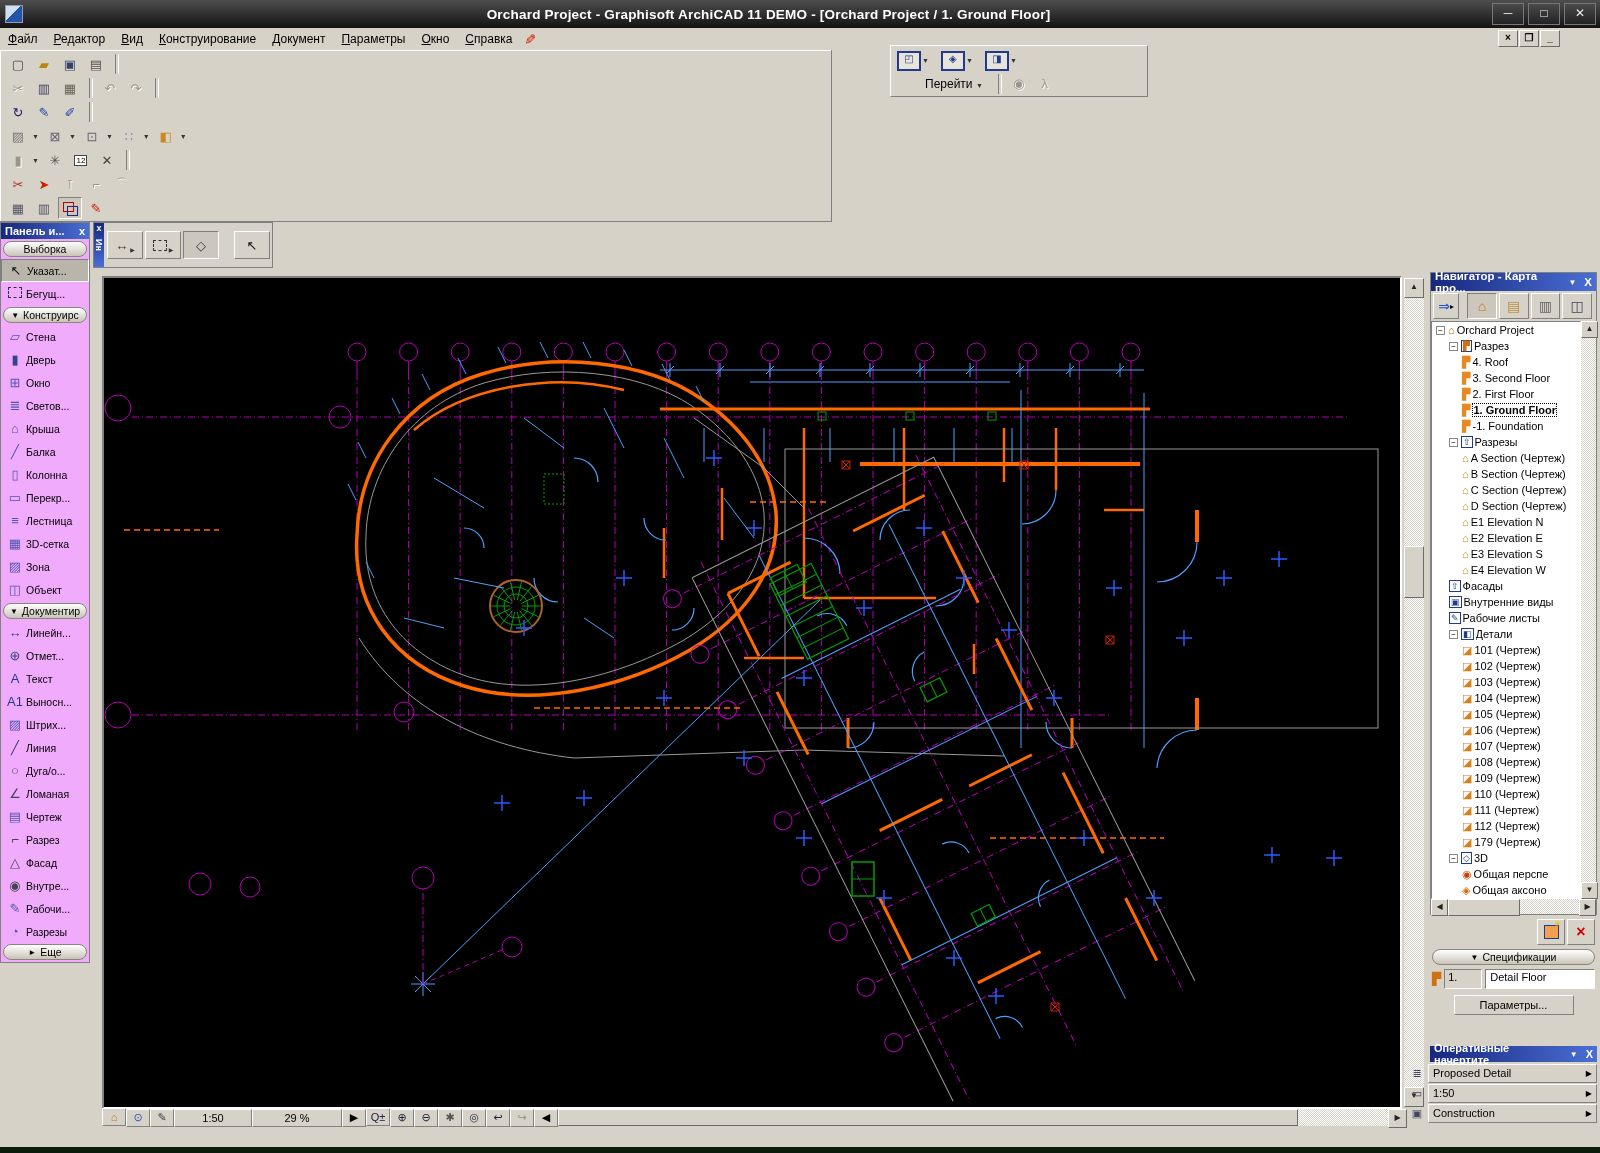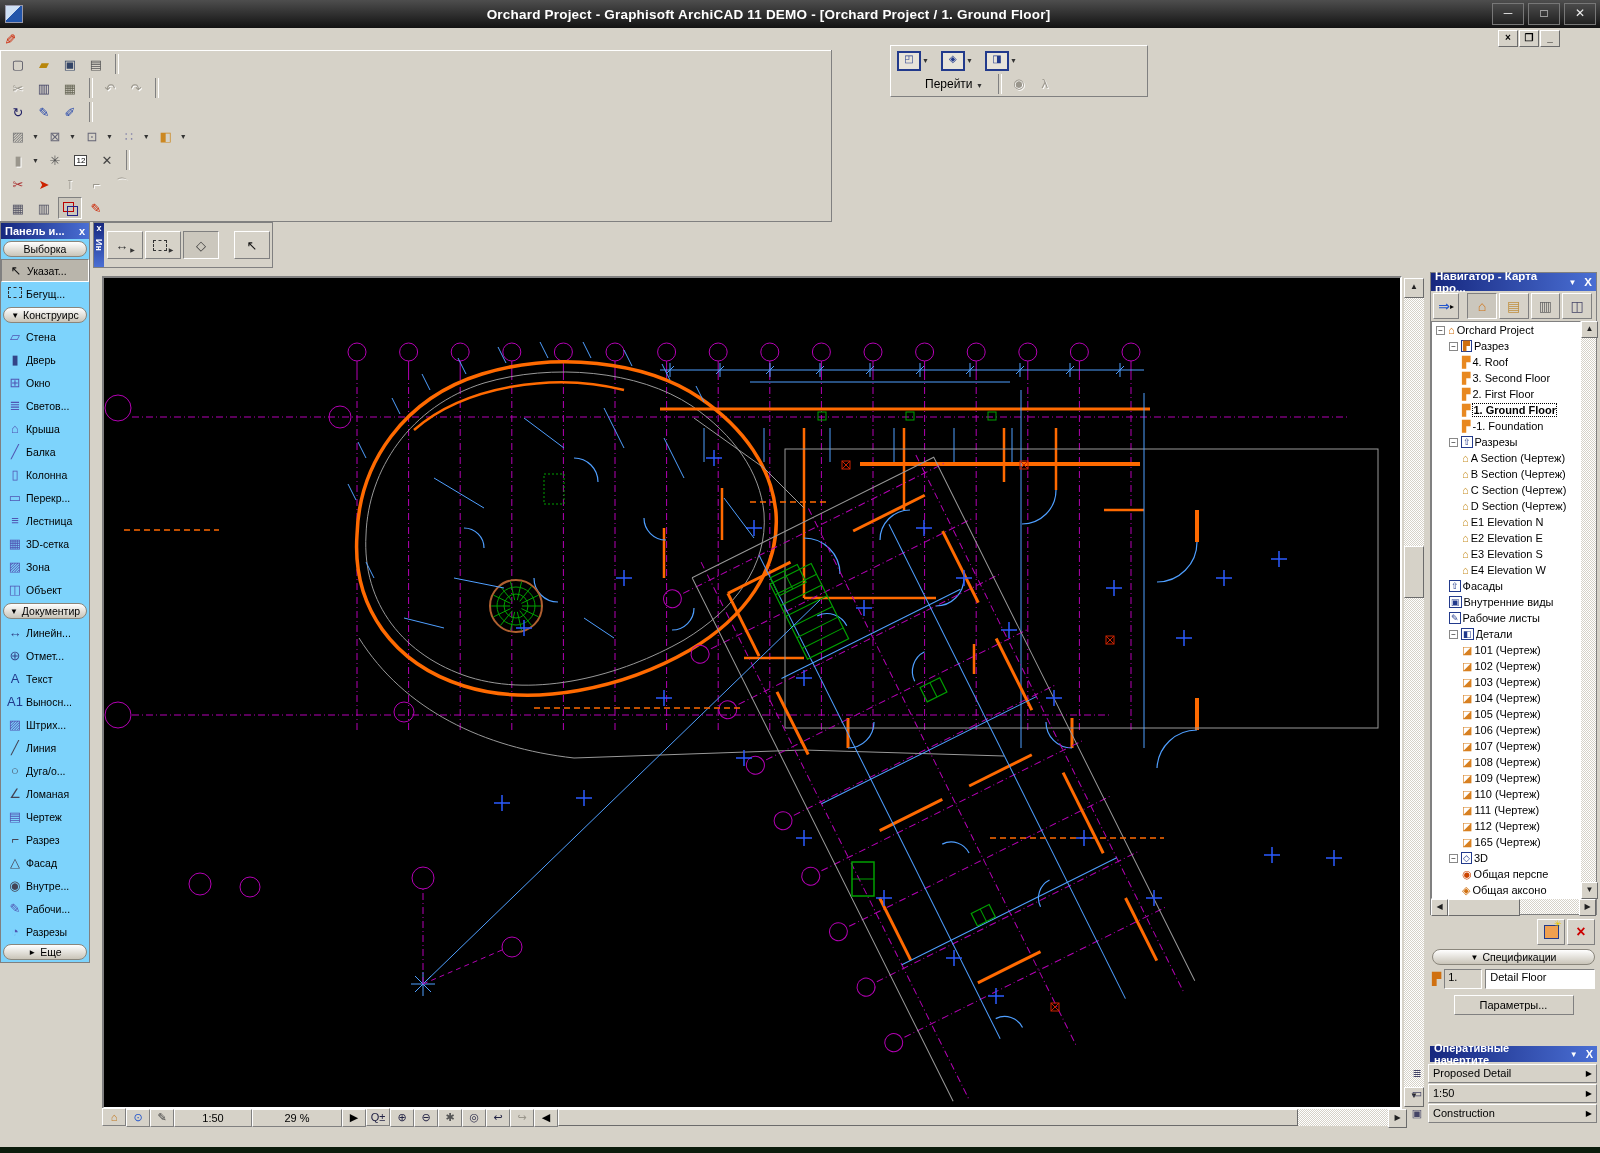--- a/index.html
+++ b/index.html
@@ -48,21 +48,21 @@
   .bluebar{background:linear-gradient(90deg,#16277e,#4a6fd4);color:#fff;font-weight:bold;
     display:flex;align-items:center;font-size:11.5px;}
   .bluebar .bb-x,.bluebar .bb-v{margin-left:auto;font-weight:bold;padding:0 4px;}
   .bluebar .bb-v{margin-left:auto}
   .pill{background:linear-gradient(#ffffff,#c9c4b8);border:1px solid #8a867c;border-radius:8px;
     text-align:center;font-size:10.5px;height:14px;line-height:13px;margin:2px 2px;
     display:flex;align-items:center;justify-content:center;gap:4px;}
   .raised{border:1px solid;border-color:#fff #808080 #808080 #fff;}
   .sunken{border:1px solid;border-color:#808080 #fff #fff #808080;}
   
-  #palette{position:absolute;left:0;top:222px;width:90px;height:741px;background:#7dd3fc;
+  #palette{position:absolute;left:0;top:222px;width:90px;height:741px;background:#f0abfc;
     border:1px solid #808080;box-sizing:border-box;display:flex;flex-direction:column;}
   #palette-title{height:16px;padding-left:4px;font-size:11px;}
   #palette-body{flex:1;overflow:hidden;}
   .pal-item{display:flex;align-items:center;height:23px;padding-left:3px;font-size:10.5px;}
   .pal-item.sel{background:#b9b5ab;border:1px solid;border-color:#808080 #fff #fff #808080;box-sizing:border-box;}
   .pal-ico{width:22px;text-align:center;font-size:13px;color:#5055b2;flex:0 0 22px;}
   .dashed-box{display:inline-block;width:12px;height:9px;border:1px dashed #333;}
   .tri{font-size:8px;}
   
   #mini-toolbar{position:absolute;left:93px;top:222px;width:178px;height:44px;background:#d6d2c8;
@@ -153,20 +153,21 @@
 
   <div id="titlebar">
     <div id="app-icon"></div>
     <div id="title-text">Orchard Project - Graphisoft ArchiCAD 11 DEMO - [Orchard Project / 1. Ground Floor]</div>
     <div class="tb-btn">─</div>
     <div class="tb-btn">□</div>
     <div class="tb-btn">✕</div>
   </div>
 
   <div id="menubar">
+    <span id="menubar-items"><span class="menu-item">Файл</span><span class="menu-item">Редактор</span><span class="menu-item">Вид</span><span class="menu-item">Конструирование</span><span class="menu-item">Документ</span><span class="menu-item">Параметры</span><span class="menu-item">Окно</span><span class="menu-item">Справка</span></span>
     <span id="menu-pencil">✎</span>
     <span id="mdi-controls">
       <span class="mdi-btn">×</span>
       <span class="mdi-btn">❐</span>
       <span class="mdi-btn">_</span>
     </span>
   </div>
 
   <div id="toolbar-dock">
     <div id="main-toolbar">
@@ -906,21 +907,21 @@
           <div class="tree-row" style="padding-left: 30px;">
             <span class="tree-ico" style="color: rgb(216, 128, 32);">◪</span>
             <span class="tree-lbl">111 (Чертеж)</span>
           </div>
           <div class="tree-row" style="padding-left: 30px;">
             <span class="tree-ico" style="color: rgb(216, 128, 32);">◪</span>
             <span class="tree-lbl">112 (Чертеж)</span>
           </div>
           <div class="tree-row" style="padding-left: 30px;">
             <span class="tree-ico" style="color: rgb(216, 128, 32);">◪</span>
-            <span class="tree-lbl">165 (Чертеж)</span>
+            <span class="tree-lbl">179 (Чертеж)</span>
           </div>
           <div class="tree-row" style="padding-left: 17px;">
             <span class="tree-exp">−</span>
             <span class="tree-ico boxed" style="color: rgb(34, 58, 140);">◇</span>
             <span class="tree-lbl">3D</span>
           </div>
           <div class="tree-row" style="padding-left: 30px;">
             <span class="tree-ico" style="color: rgb(204, 68, 0);">◉</span>
             <span class="tree-lbl">Общая перспе</span>
           </div>

